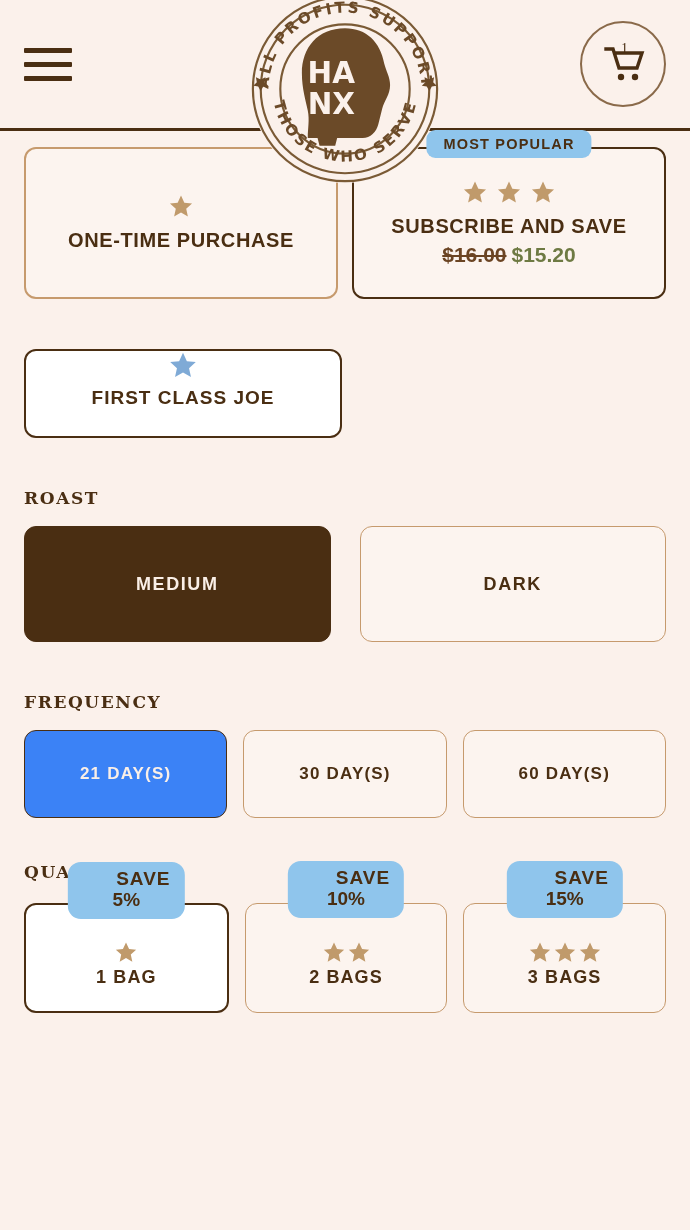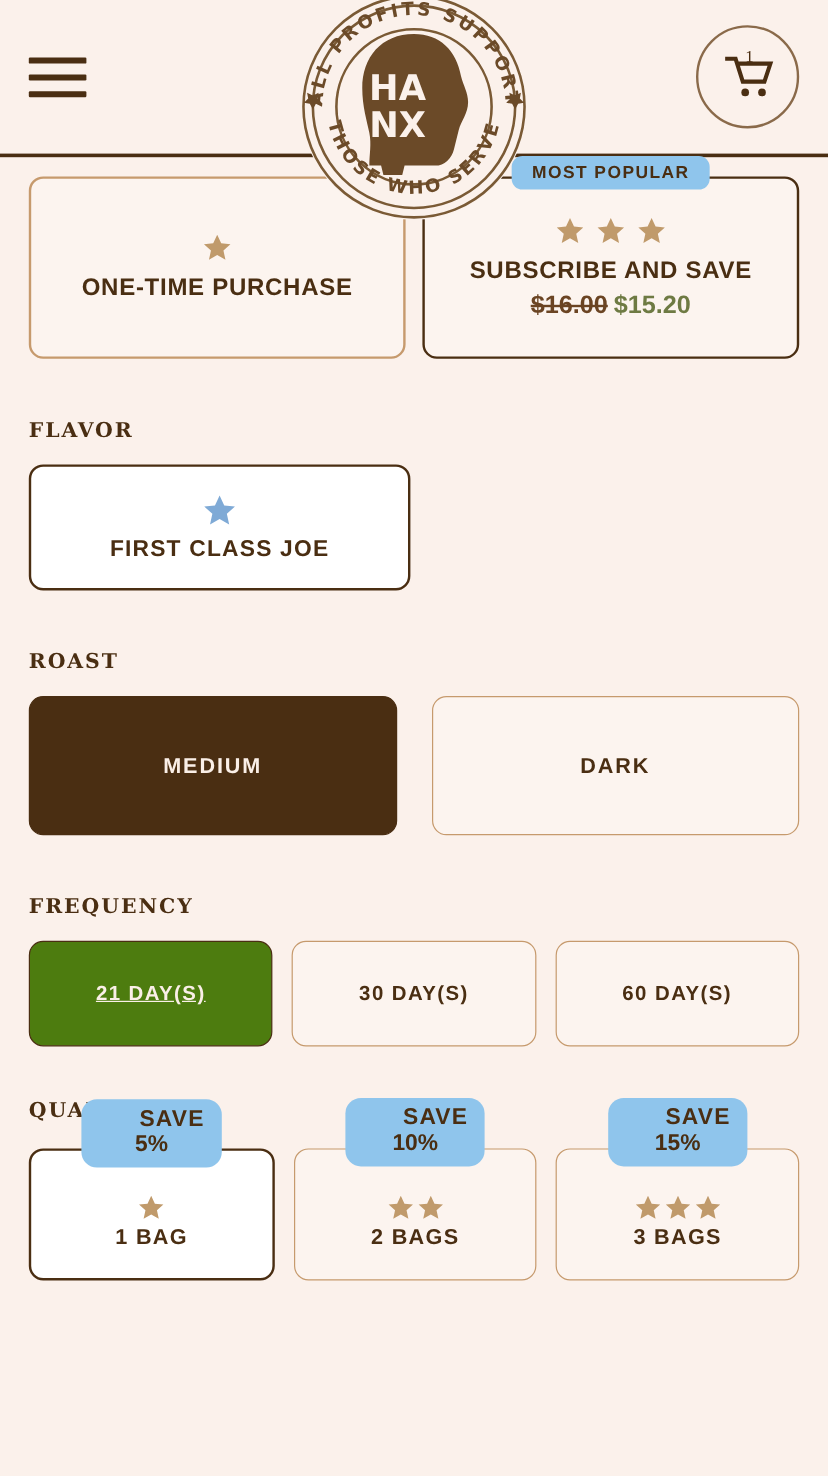--- a/index.html
+++ b/index.html
@@ -133,28 +133,28 @@
     border-radius: 9px;
     white-space: nowrap;
     z-index: 4;
   }
 
   
   .block { margin-top: 50px; }
   .flavor-row { display: flex; }
   .flavor-card {
     width: 318px;
-    height: 105px;
+    height: 89px;
     background: #FFFFFF;
     border: 2.5px solid #4A2E12;
     border-radius: 12px;
     display: flex;
     flex-direction: column;
     align-items: center;
-    justify-content: center;
+    justify-content: flex-start;
     cursor: pointer;
   }
   .flavor-title {
     font-size: 19px;
     font-weight: bold;
     letter-spacing: 1px;
     color: #4A2E12;
     margin-top: 7px;
   }
 
@@ -192,24 +192,23 @@
     justify-content: center;
     font-size: 17px;
     font-weight: bold;
     letter-spacing: 1.2px;
     cursor: pointer;
     background: #FCF4EF;
     border: 1.8px solid #C69A6D;
     color: #4A2E12;
   }
   .freq-card.selected {
-    background: #4d7c0f;
+    background: #3b82f6;
     border-color: #4A2E12;
     color: #FAEFE7;
-    text-decoration: underline;
   }
 
   
   .qty-block { margin-top: 44px; }
   .qty-row { display: flex; gap: 16px; margin-top: 21px; }
   .qty-card {
     flex: 1;
     height: 110px;
     border-radius: 12px;
     background: #FCF4EF;
@@ -337,21 +336,20 @@
         </svg>
       </div>
       <div class="plan-title">SUBSCRIBE AND SAVE</div>
       <div class="plan-price">
         <span class="price-old">$16.00</span><span class="price-new">$15.20</span>
       </div>
     </div>
   </div>
 
   <div class="block">
-    <div class="section-label">FLAVOR</div>
     <div class="flavor-row">
       <div class="flavor-card">
         <svg width="30" height="29" viewBox="0 0 24 24">
           <polygon class="star-blue" points="12,1.5 15.2,8.4 22.6,9.2 17,14.2 18.6,21.6 12,17.8 5.4,21.6 7,14.2 1.4,9.2 8.8,8.4"></polygon>
         </svg>
         <div class="flavor-title">FIRST CLASS JOE</div>
       </div>
     </div>
   </div>
 

